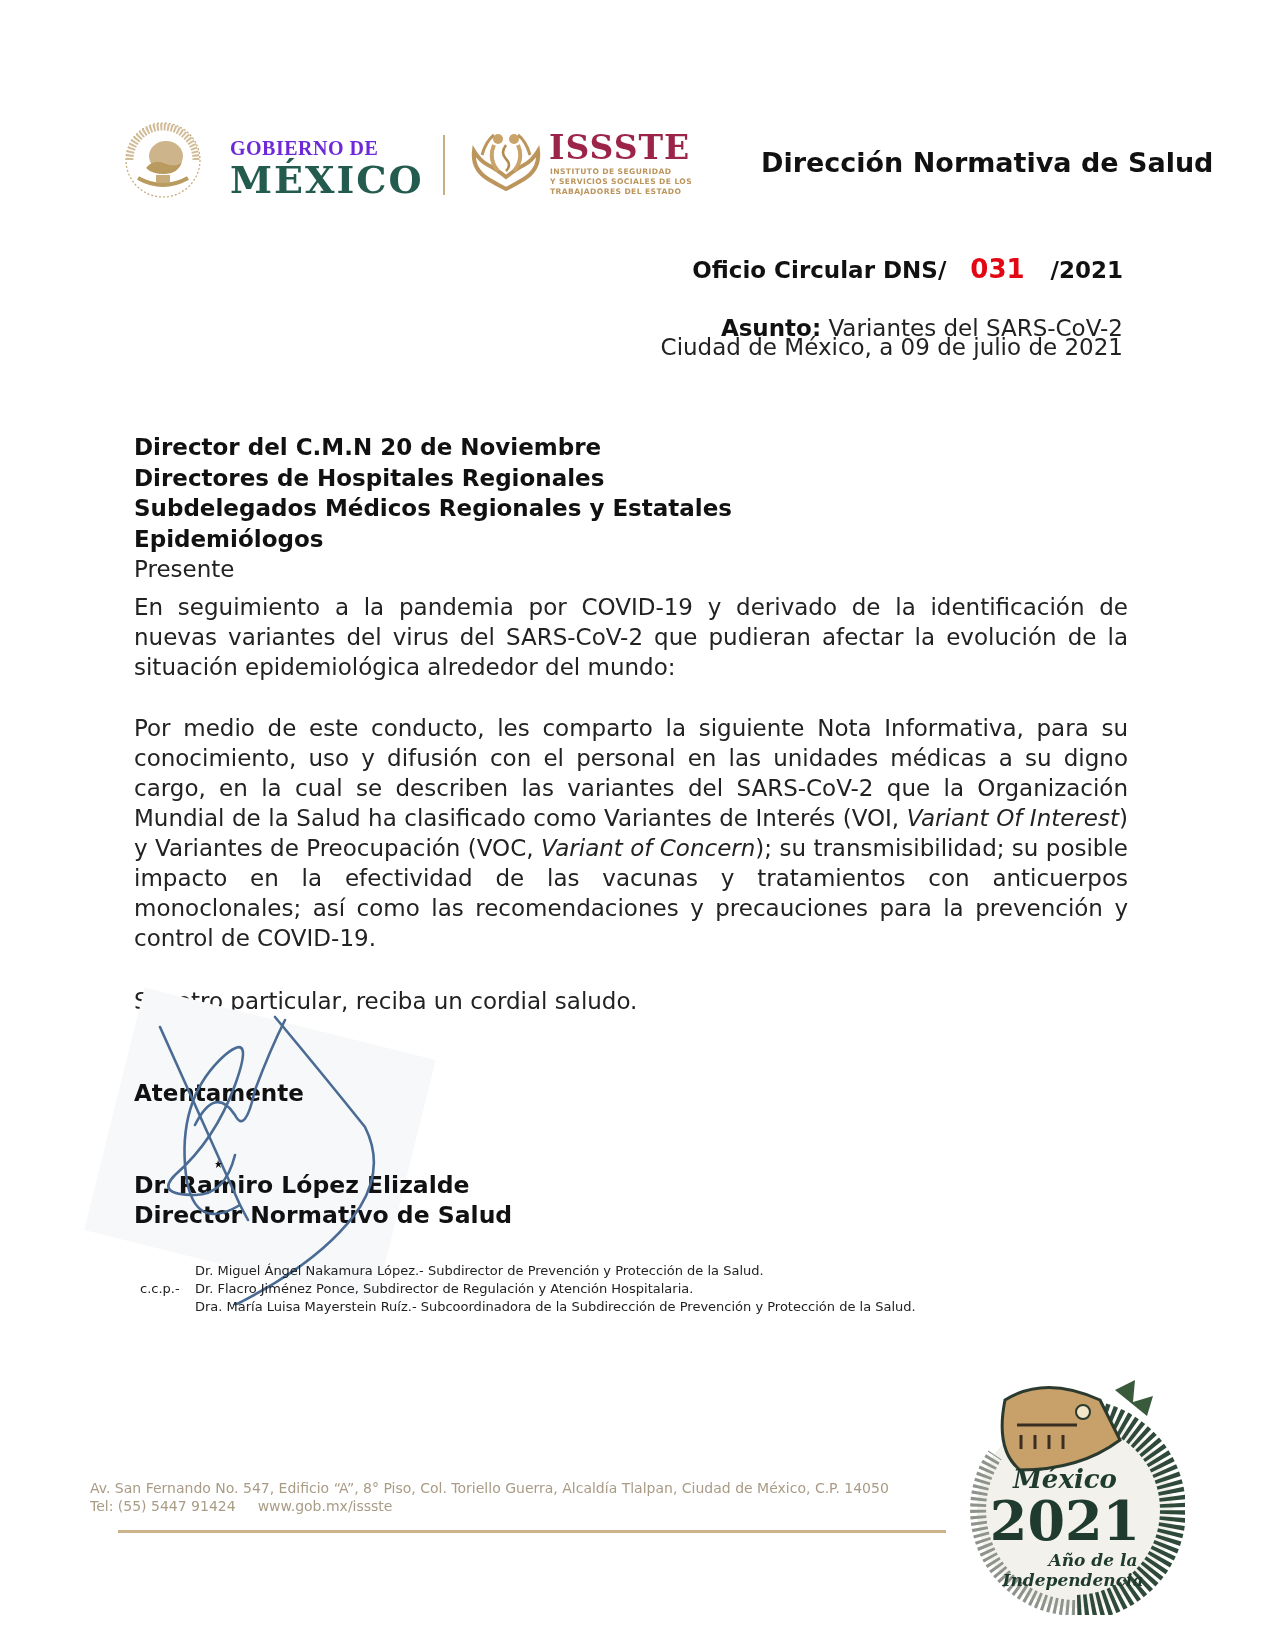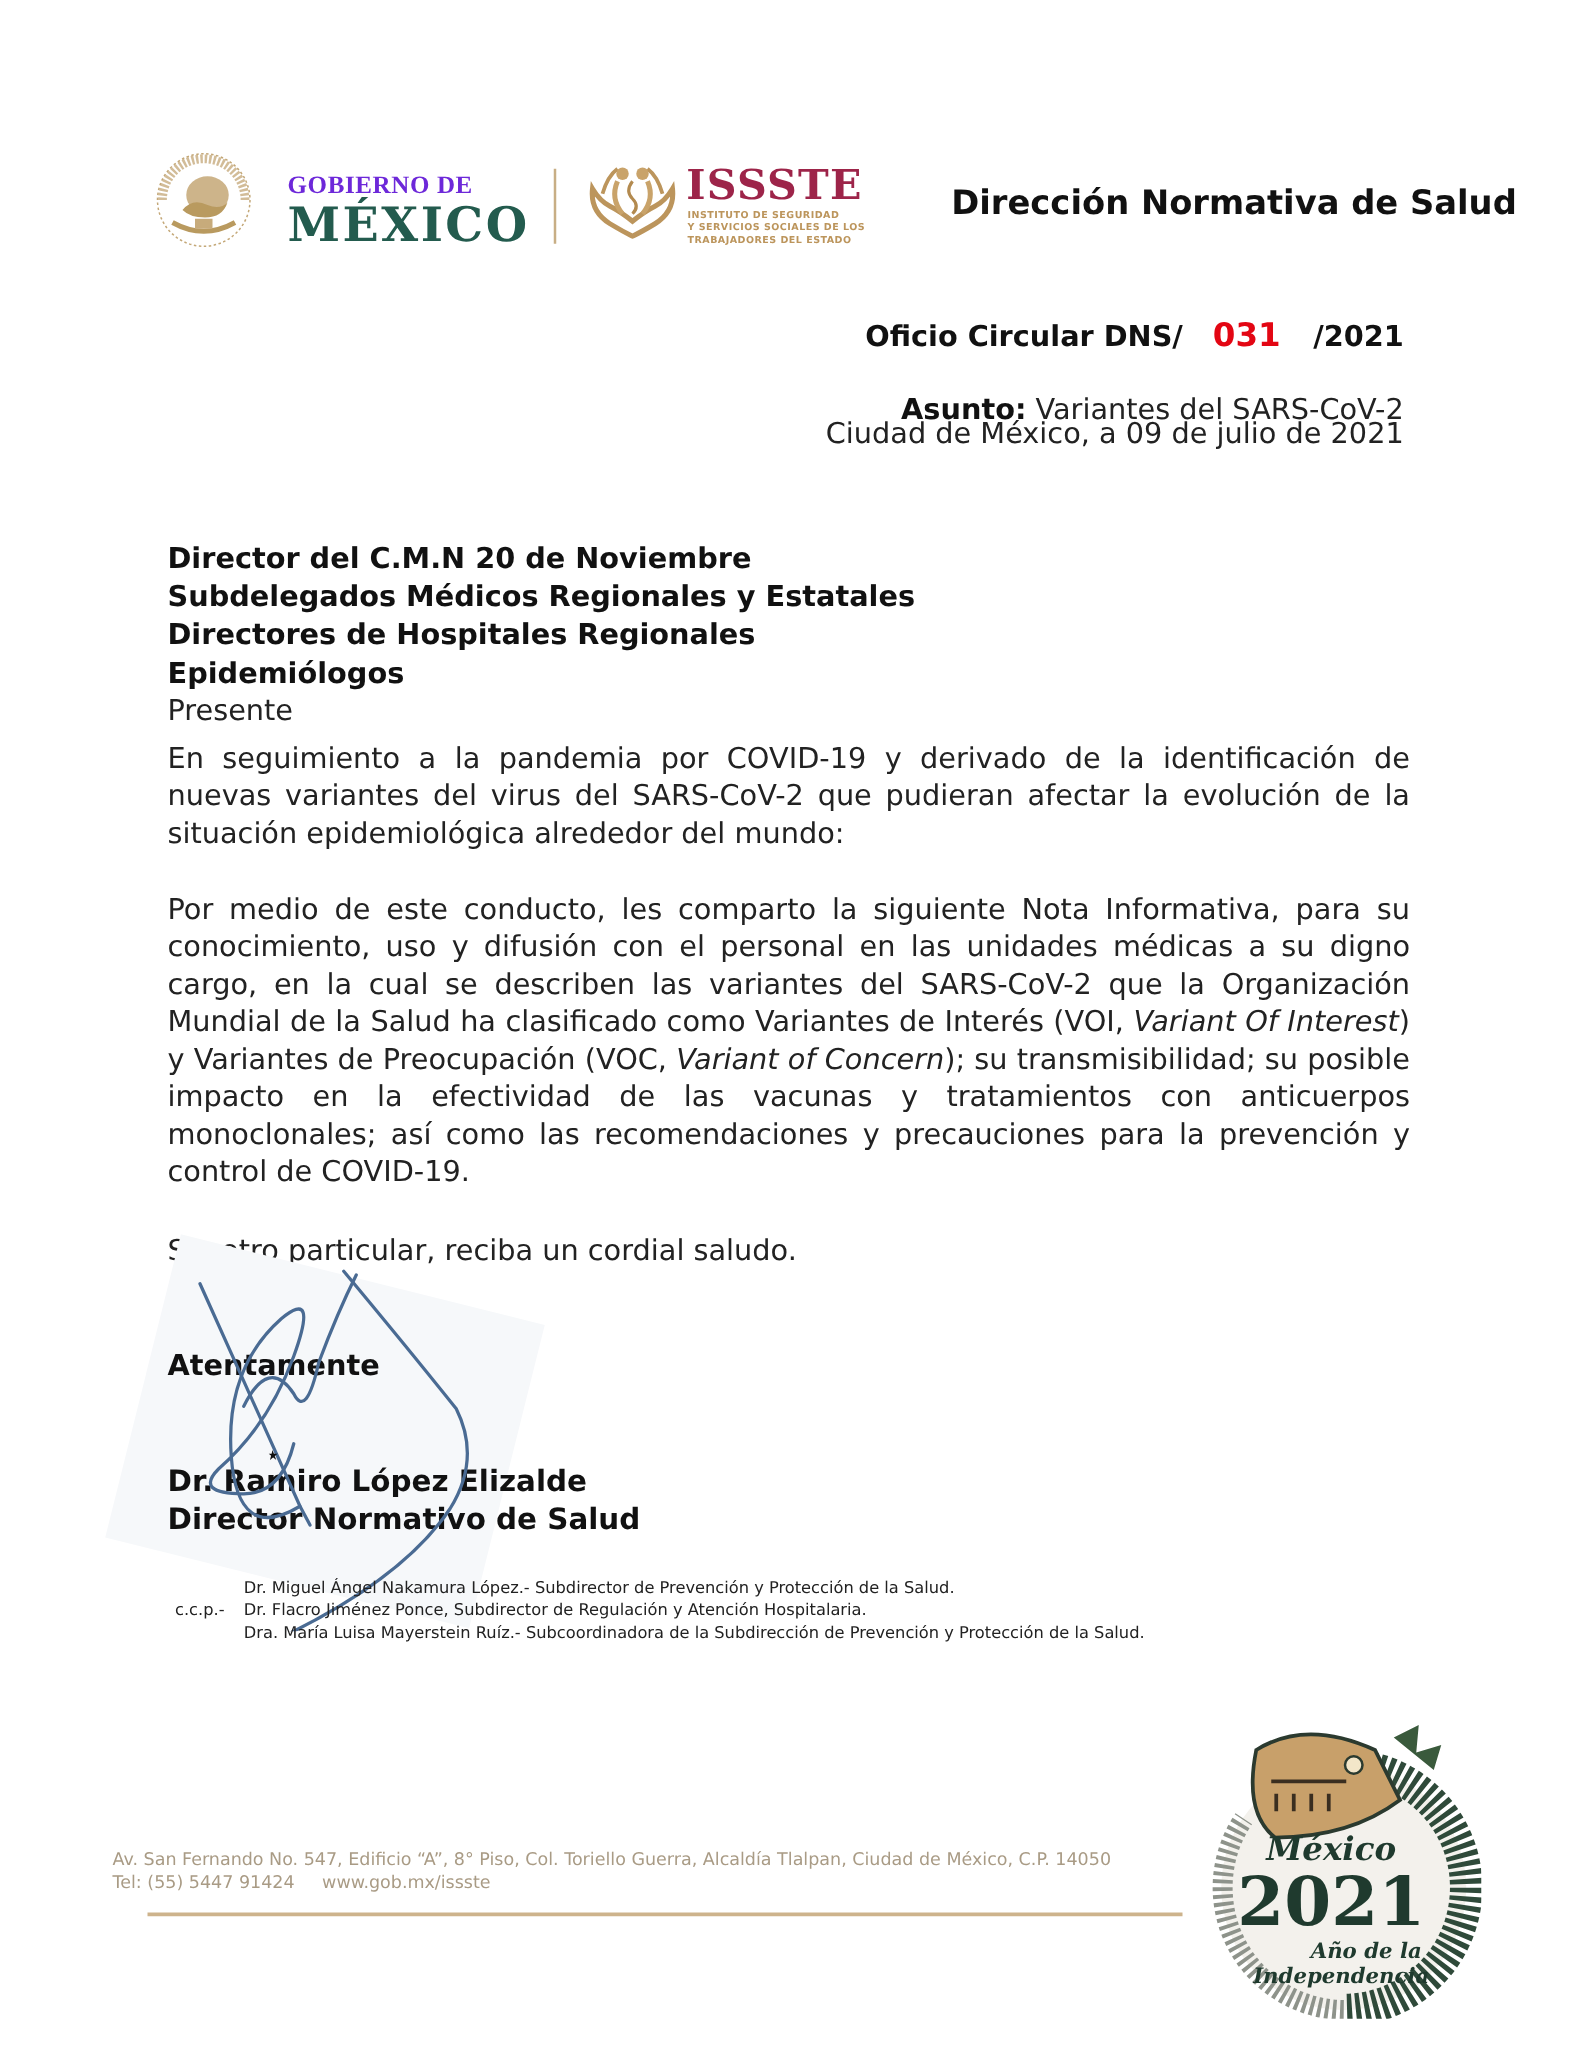--- a/index.html
+++ b/index.html
@@ -82,22 +82,22 @@
   <span>Oficio Circular DNS/</span><span class="num">031</span><span>/2021</span>
 </div>
 <div class="abs ref ref2">Ciudad de México, a 09 de julio de 2021</div>
 <div class="abs ref ref3">
   <b>Asunto:</b>
   <span>Variantes del SARS-CoV-2</span>
 </div>
 
 <div class="abs addr">
   <div class="b">Director del C.M.N 20 de Noviembre</div>
+  <div class="b">Directores de Hospitales Regionales</div>
   <div class="b">Subdelegados Médicos Regionales y Estatales</div>
-  <div class="b">Directores de Hospitales Regionales</div>
   <div class="b">Epidemiólogos</div>
   <div class="p">Presente</div>
 </div>
 
 <div class="abs para para1">En seguimiento a la pandemia por COVID-19 y derivado de la identificación de nuevas variantes del virus del SARS-CoV-2 que pudieran afectar la evolución de la situación epidemiológica alrededor del mundo:</div>
 <div class="abs para para2"><span>Por medio de este conducto, les comparto la siguiente Nota Informativa, para su conocimiento, uso y difusión con el personal en las unidades médicas a su digno cargo, en la cual se describen las variantes del SARS-CoV-2 que la Organización Mundial de la Salud ha clasificado como Variantes de Interés (VOI, </span><i>Variant Of Interest</i><span>) y Variantes de Preocupación (VOC, </span><i>Variant of Concern</i><span>); su transmisibilidad; su posible impacto en la efectividad de las vacunas y tratamientos con anticuerpos monoclonales; así como las recomendaciones y precauciones para la prevención y control de COVID-19.</span></div>
 <div class="abs closing">Sin otro particular, reciba un cordial saludo.</div>
 
 <div class="abs sig-bg"></div>
 <div class="abs atent">Atentamente</div>

